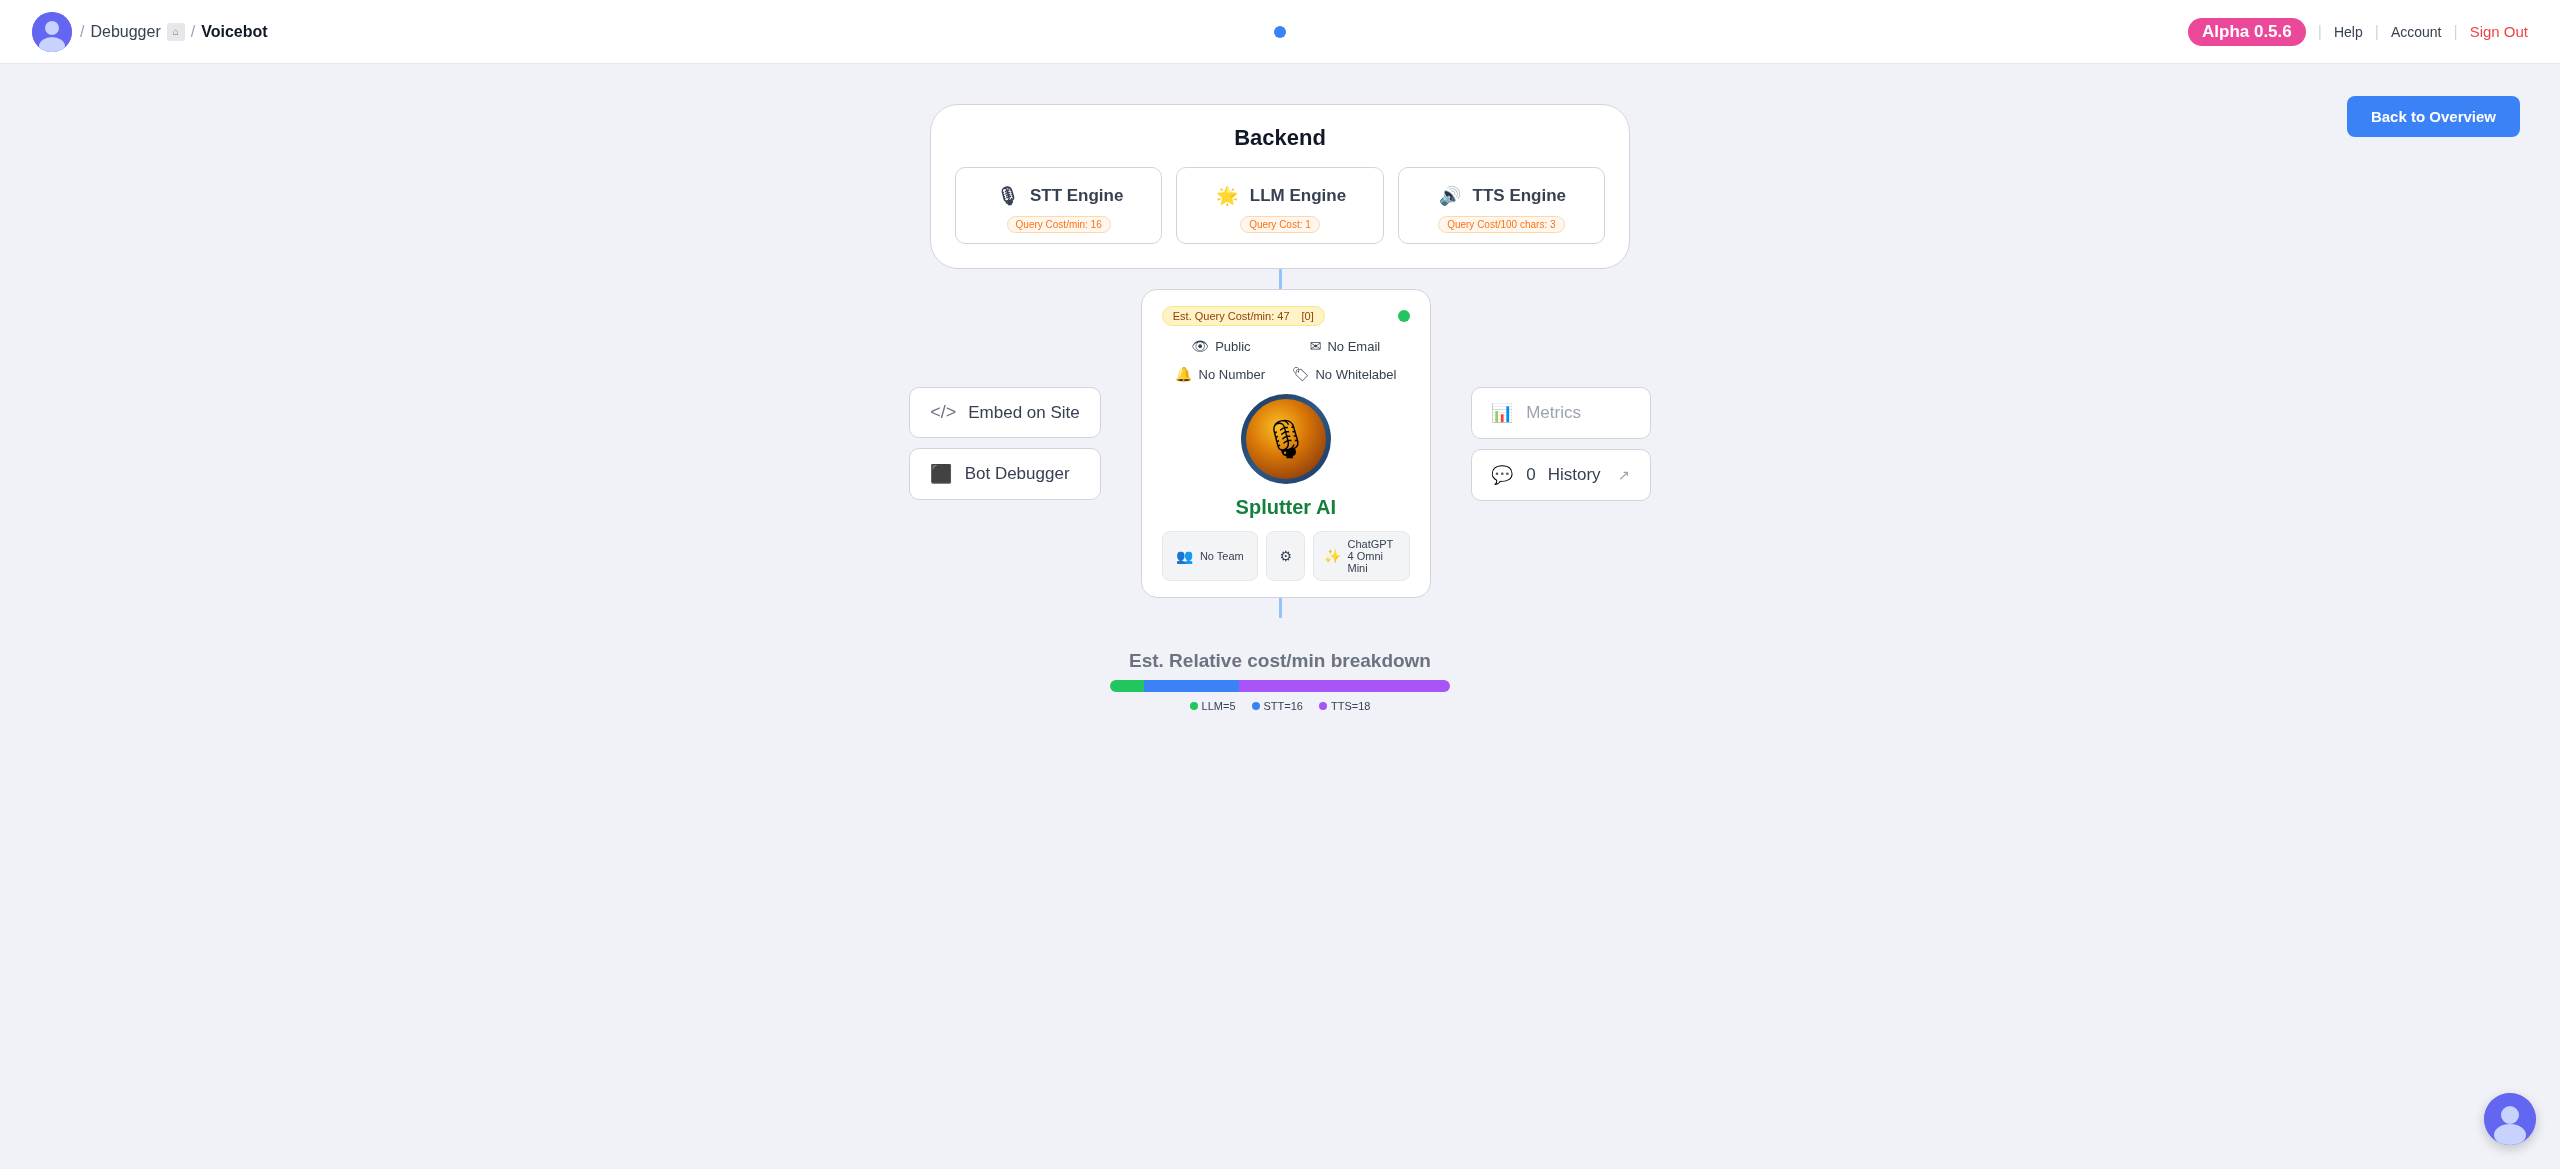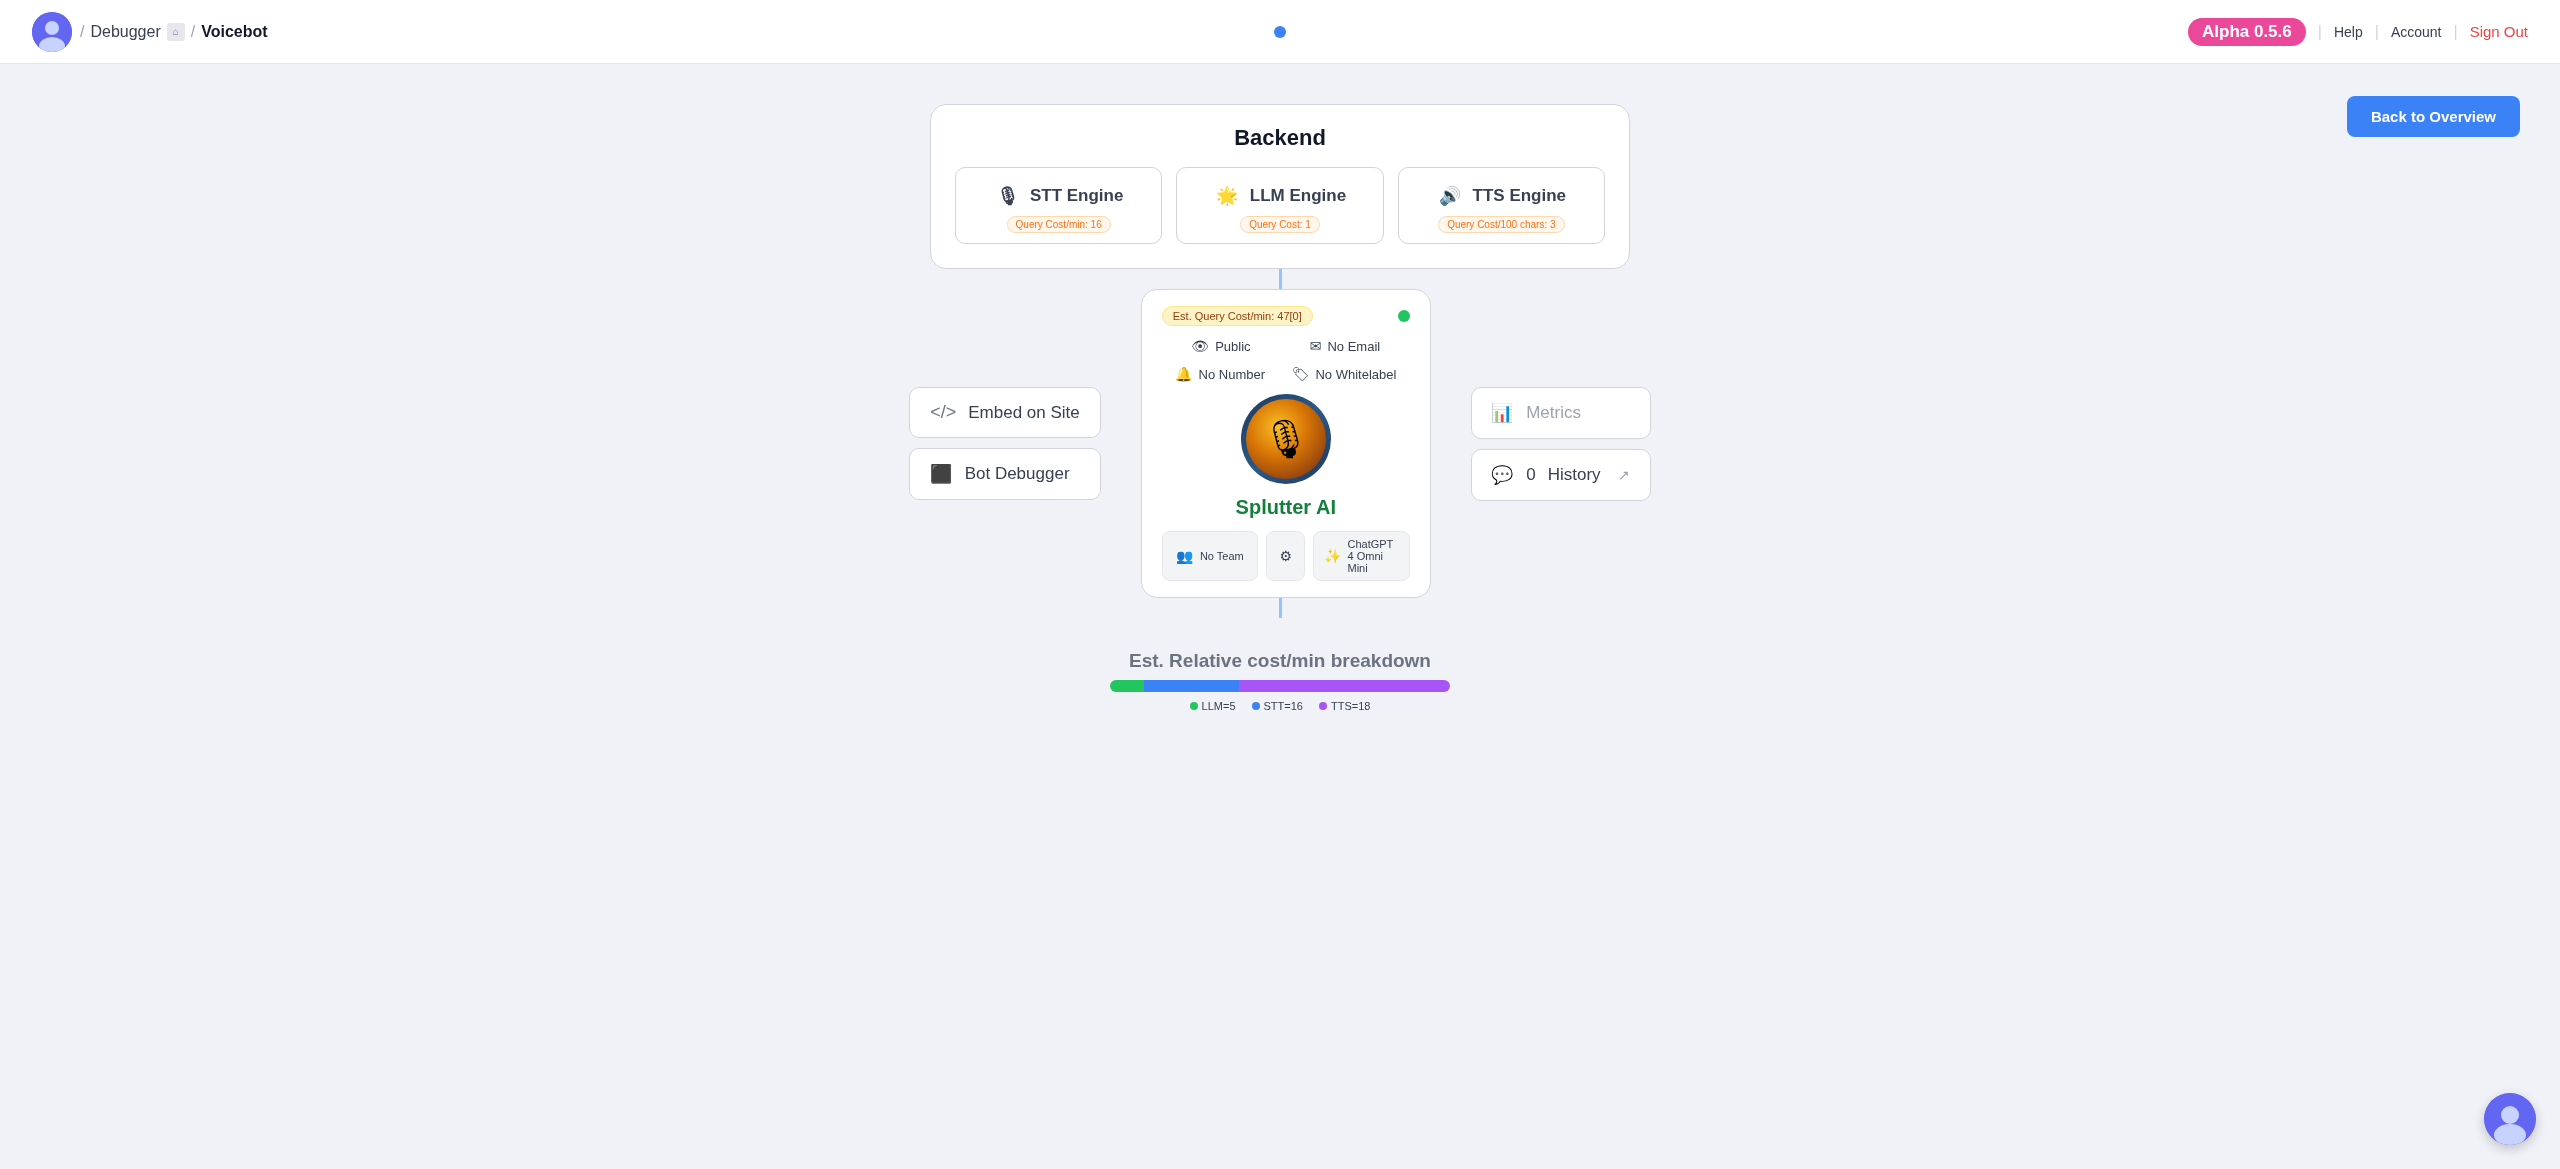--- a/index.html
+++ b/index.html
@@ -119,21 +119,21 @@
       align-items: center;
       gap: 0;
       position: relative;
       padding-top: 8px;
     }
 
     
     .backend-box {
       background: white;
       border: 1.5px solid #d1d5db;
-      border-radius: 16px;
+      border-radius: 28px;
       padding: 20px 24px 24px;
       width: 700px;
       position: relative;
     }
     .section-title {
       font-size: 22px;
       font-weight: 700;
       color: #111827;
       text-align: center;
       margin-bottom: 16px;
@@ -238,21 +238,21 @@
     }
     .bot-cost-pill {
       background: #fef3c7;
       border: 1px solid #fde68a;
       border-radius: 20px;
       padding: 3px 10px;
       font-size: 11px;
       color: #92400e;
       display: flex;
       align-items: center;
-      gap: 0;
+      gap: 12px;
     }
     .bot-status-dot {
       width: 12px; height: 12px;
       border-radius: 50%;
       background: #22c55e;
     }
     .bot-info-row {
       display: flex;
       justify-content: space-around;
       width: 100%;

